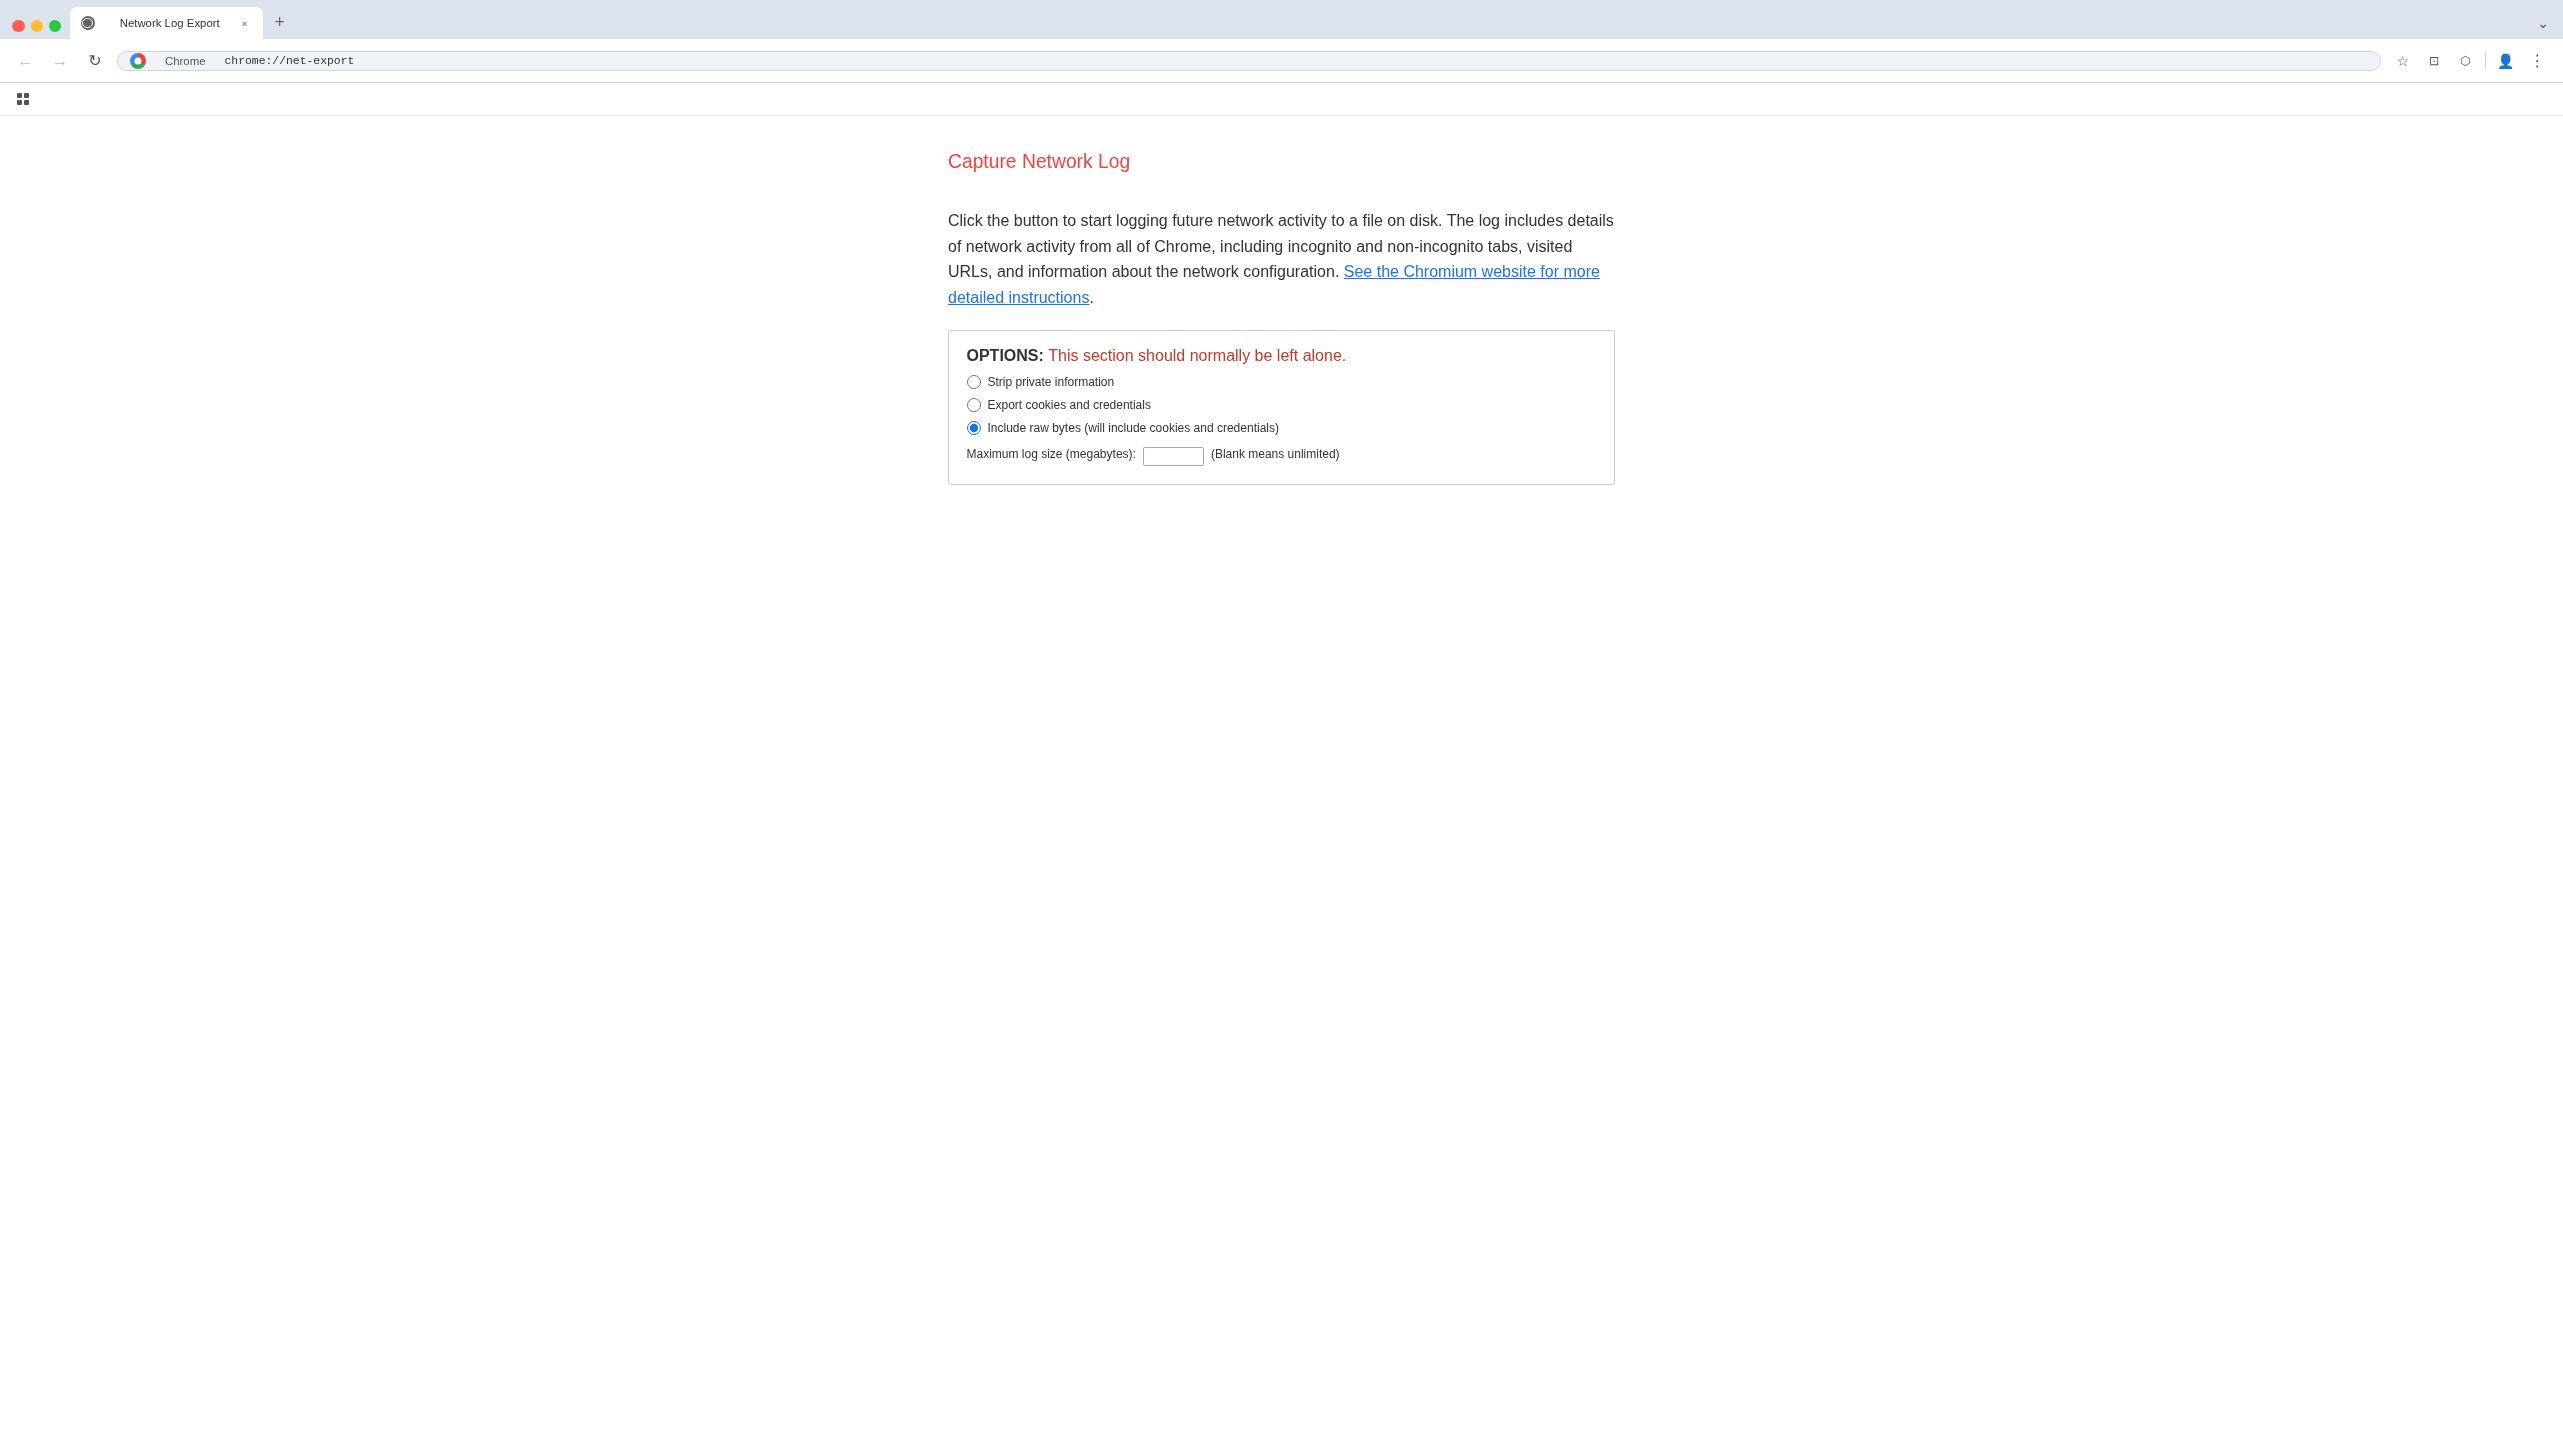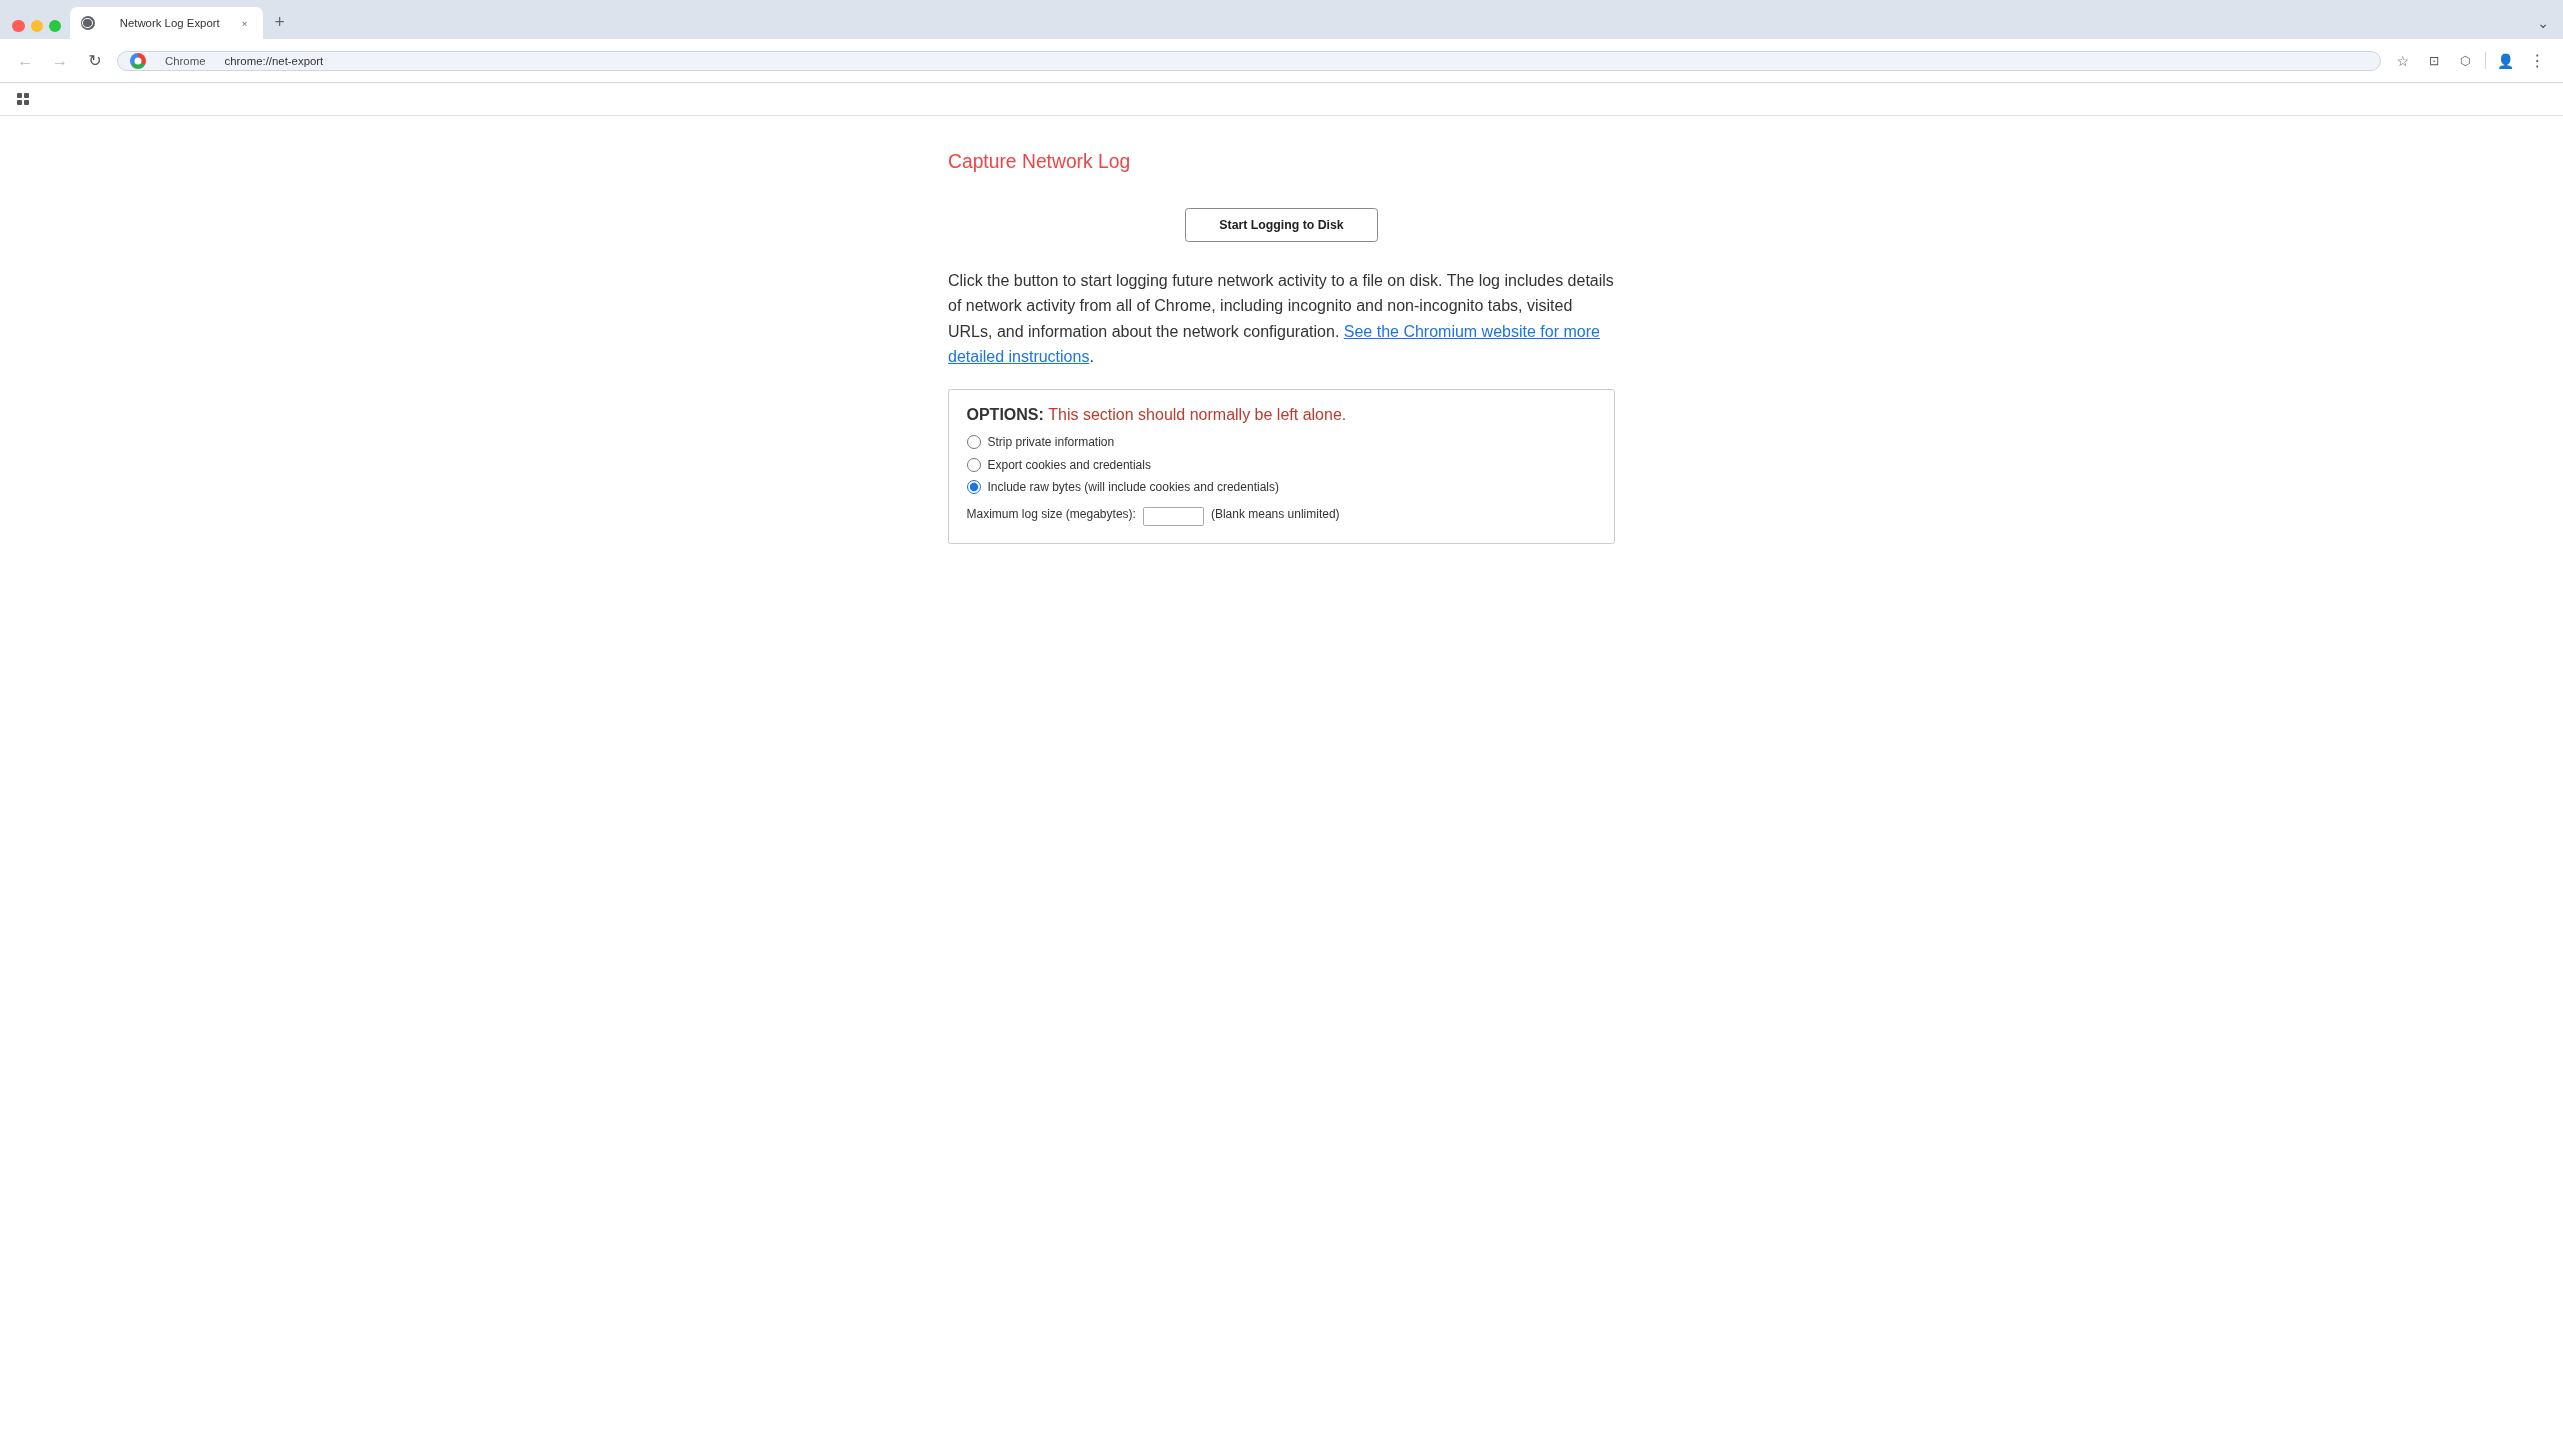--- a/index.html
+++ b/index.html
@@ -280,21 +280,21 @@
     <div class="nav-btn disabled">
       <span>→</span>
     </div>
     <div class="nav-btn">
       <span>↻</span>
     </div>
 
     <div class="url-bar">
       <div class="chrome-logo"></div>
       <span style="font-size:11.4px;color:#555;font-weight:500;">Chrome</span>
-      <span style="font-size:11.4px;color:#333;">chrome://net-export</span>
+      <span style="font-size:11.4px;color:#333;font-family:Liberation Mono, monospace;">chrome://net-export</span>
     </div>
 
     <div class="toolbar-right">
       <div class="toolbar-icon">
         <span>☆</span>
       </div>
       <div class="toolbar-icon">
         <span style="font-size:12.3px;">⊡</span>
       </div>
       <div class="toolbar-icon">
@@ -319,23 +319,20 @@
           <div></div>
       </div>
     </div>
   </div>
 
   <div class="page-content">
     <div class="content-wrapper">
 
       <h1 class="page-heading">Capture Network Log</h1>
 
-      <div class="start-button-wrapper">
-        <button class="start-button">Start Logging to Disk</button>
-      </div>
 
       <p class="description-text">
         <span>Click the button to start logging future network activity to a file on disk. The log includes details of network activity from all of Chrome, including incognito and non-incognito tabs, visited URLs, and information about the network configuration. </span>
         <a href="#">See the Chromium website for more detailed instructions</a><span>.</span>
       </p>
 
       <div class="options-box">
         <div class="options-label">
           <span>OPTIONS:</span>
           <span class="options-warning">This section should normally be left alone.</span>

